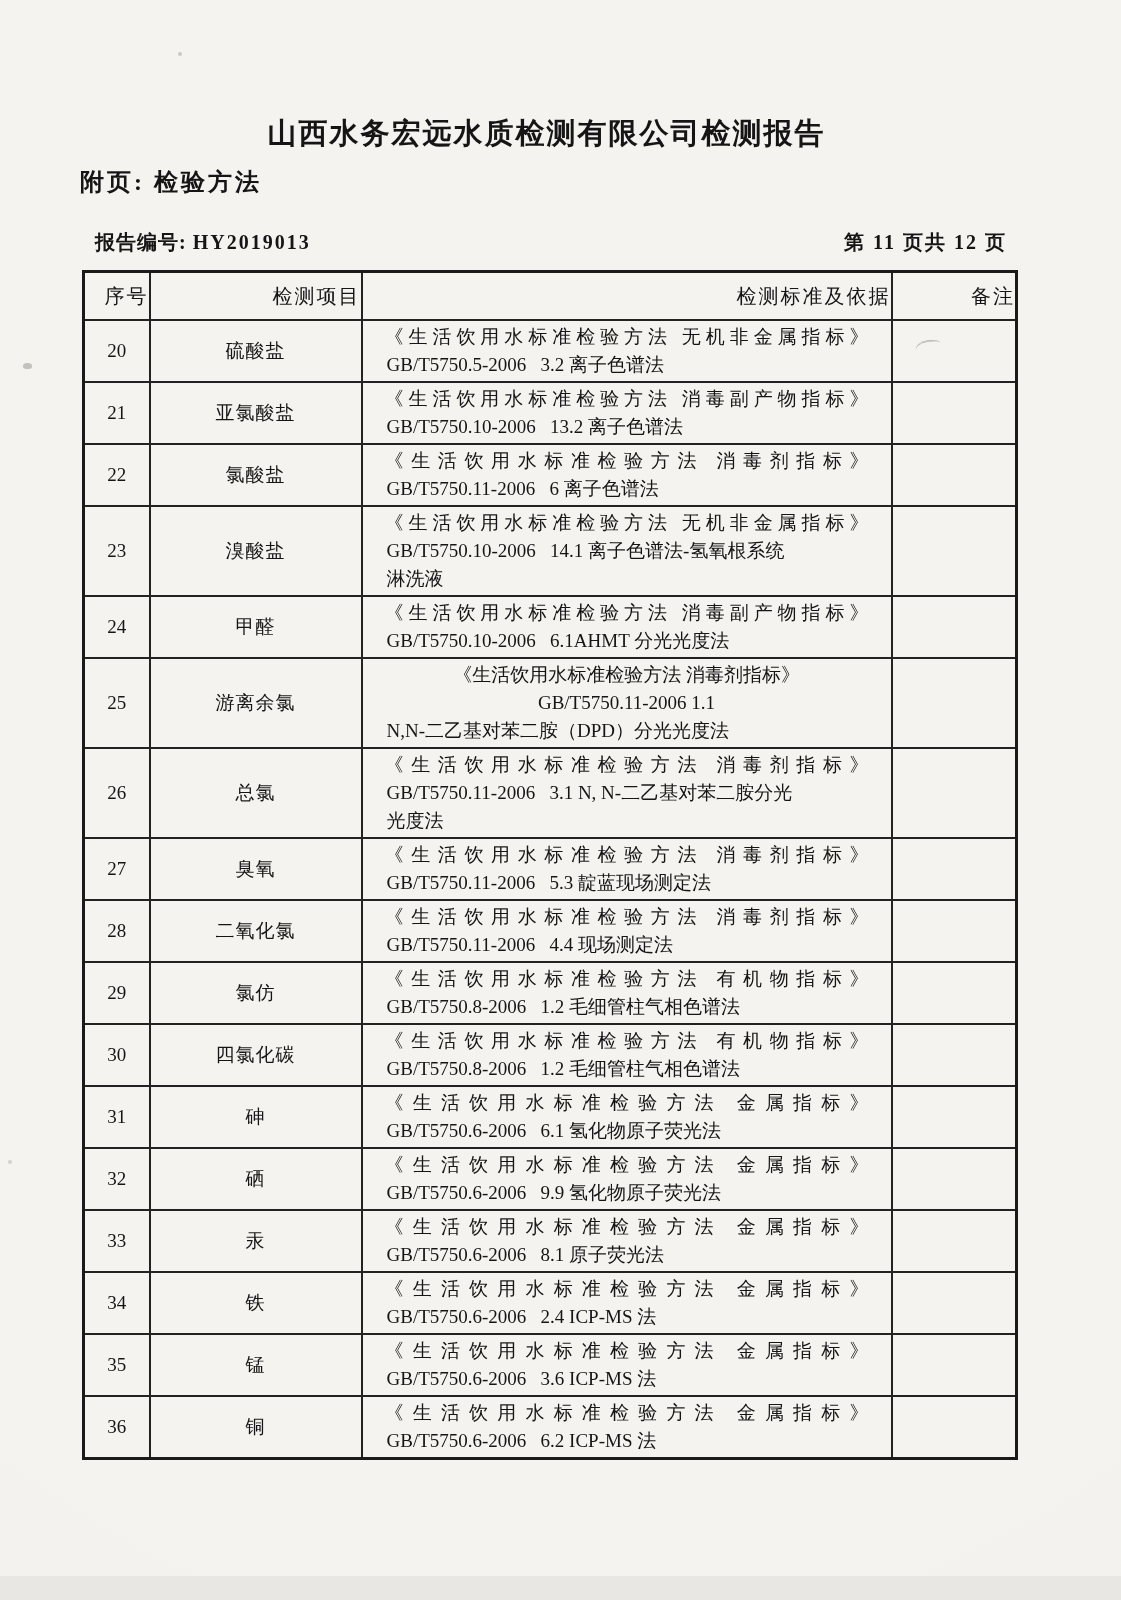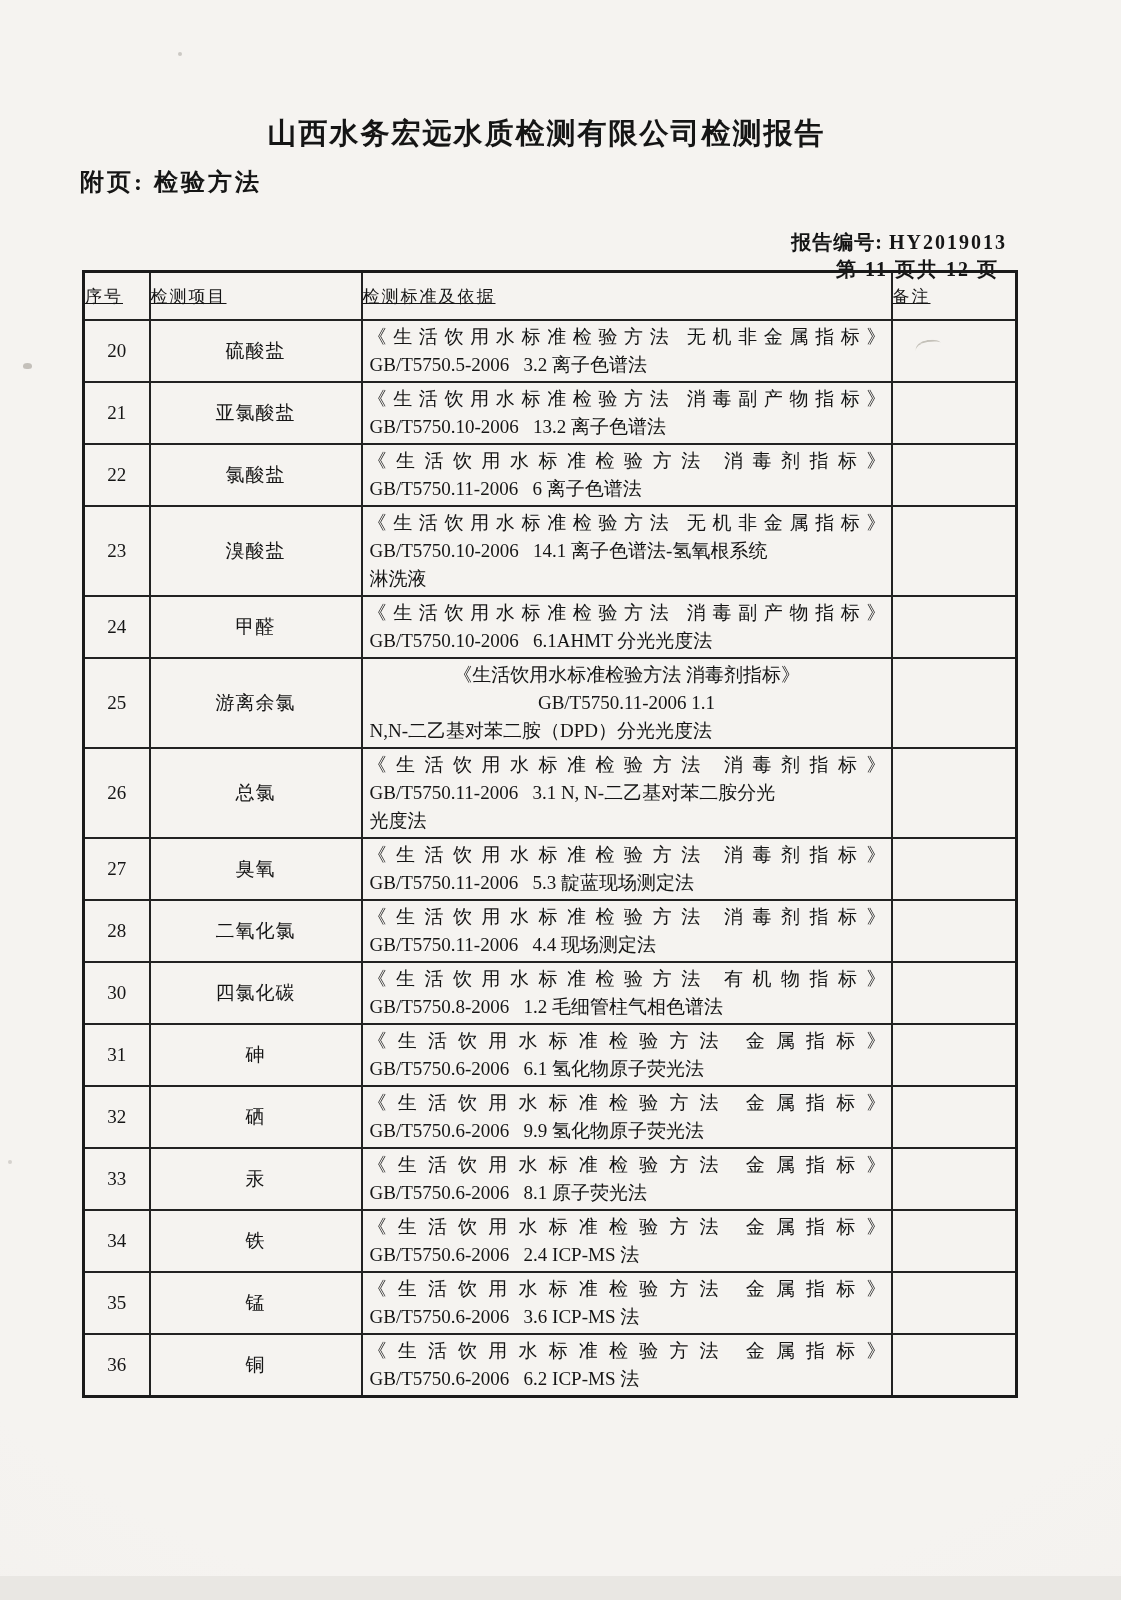--- a/index.html
+++ b/index.html
@@ -15,45 +15,45 @@
   }
   .doc-title {
     position:absolute; top:114px; left:-14px; width:1121px;
     text-align:center; font-size:29px; font-weight:bold; letter-spacing:2px;
   }
   .doc-subtitle {
     position:absolute; top:166px; left:80px;
     font-size:24px; font-weight:bold; letter-spacing:3px;
   }
   .meta-row {
-    position:absolute; top:229px; left:74px; width:933px;
-    display:flex; justify-content:space-between; align-items:flex-end;
-    font-size:20px; font-weight:bold;flex-direction:column;
+    position:absolute; top:229px; left:82px; width:933px;
+    display:flex; justify-content:space-between; align-items:flex-start;
+    font-size:20px; font-weight:bold;
   }
   .report-no { padding-left:13px; letter-spacing:1px; }
   .report-no .num { font-weight:bold; letter-spacing:2px; }
   .page-indicator { padding-right:8px; letter-spacing:2px; }
 
   table.methods-table {
     position:absolute; top:270px; left:82px; width:933px;
     border-collapse:collapse; table-layout:fixed;
     font-size:19px;
     border:3px solid #1a1a1a;
   }
   .methods-table th, .methods-table td {
     border:2px solid #222; vertical-align:middle;
     padding:0;
   }
   .methods-table thead th {
-    height:46px; text-align:left; font-weight:normal;
-    font-size:17px; letter-spacing:2px;text-decoration:underline;
+    height:46px; text-align:right; font-weight:normal;
+    font-size:20px; letter-spacing:2px;
   }
   td.c-no   { text-align:center; font-size:19px; }
   td.c-item { text-align:center; letter-spacing:1px; }
-  td.c-std  { padding:2px 5px;margin-top:41px; }
+  td.c-std  { padding:2px 22px;margin-top:41px; }
   td.c-rem  { }
   .std-line { line-height:28px; min-height:28px; }
   .std-line.j { text-align:justify; text-align-last:justify; -moz-text-align-last:justify; text-justify:inter-character; }
   .std-line.l { text-align:left; white-space:pre-wrap; padding-left:2px; }
   .std-line.c { text-align:center; white-space:pre-wrap; }
 
   
   .speck { position:absolute; background:#9a968e; border-radius:50%; }
   .speck.s1 { left:178px; top:52px;  width:4px; height:4px; opacity:.45; }
   .speck.s2 { left:23px;  top:363px; width:9px; height:6px; opacity:.55; border-radius:60% 60% 50% 50%; }
@@ -175,20 +175,29 @@
         <tr>
           <td class="c-no">28</td>
           <td class="c-item">二氧化氯</td>
           <td class="c-std">
             <div class="std-line j">《生活饮用水标准检验方法 消毒剂指标》</div>
             <div class="std-line l">GB/T5750.11-2006   4.4 现场测定法</div>
           </td>
           <td class="c-rem"></td>
         </tr>
         <tr>
+          <td class="c-no">29</td>
+          <td class="c-item">氯仿</td>
+          <td class="c-std">
+            <div class="std-line j">《生活饮用水标准检验方法 有机物指标》</div>
+            <div class="std-line l">GB/T5750.8-2006   1.2 毛细管柱气相色谱法</div>
+          </td>
+          <td class="c-rem"></td>
+        </tr>
+        <tr>
           <td class="c-no">30</td>
           <td class="c-item">四氯化碳</td>
           <td class="c-std">
             <div class="std-line j">《生活饮用水标准检验方法 有机物指标》</div>
             <div class="std-line l">GB/T5750.8-2006   1.2 毛细管柱气相色谱法</div>
           </td>
           <td class="c-rem"></td>
         </tr>
         <tr>
           <td class="c-no">31</td>

